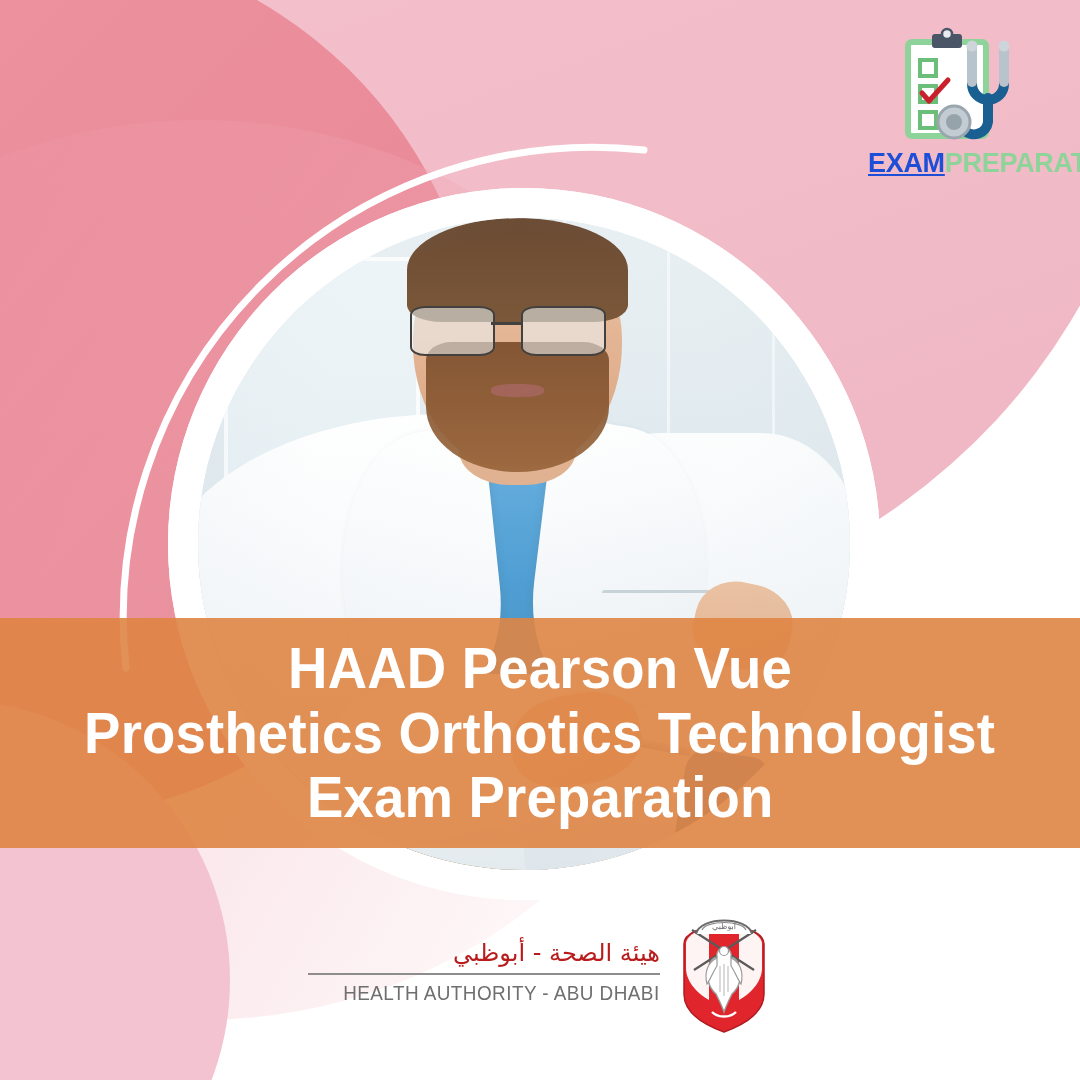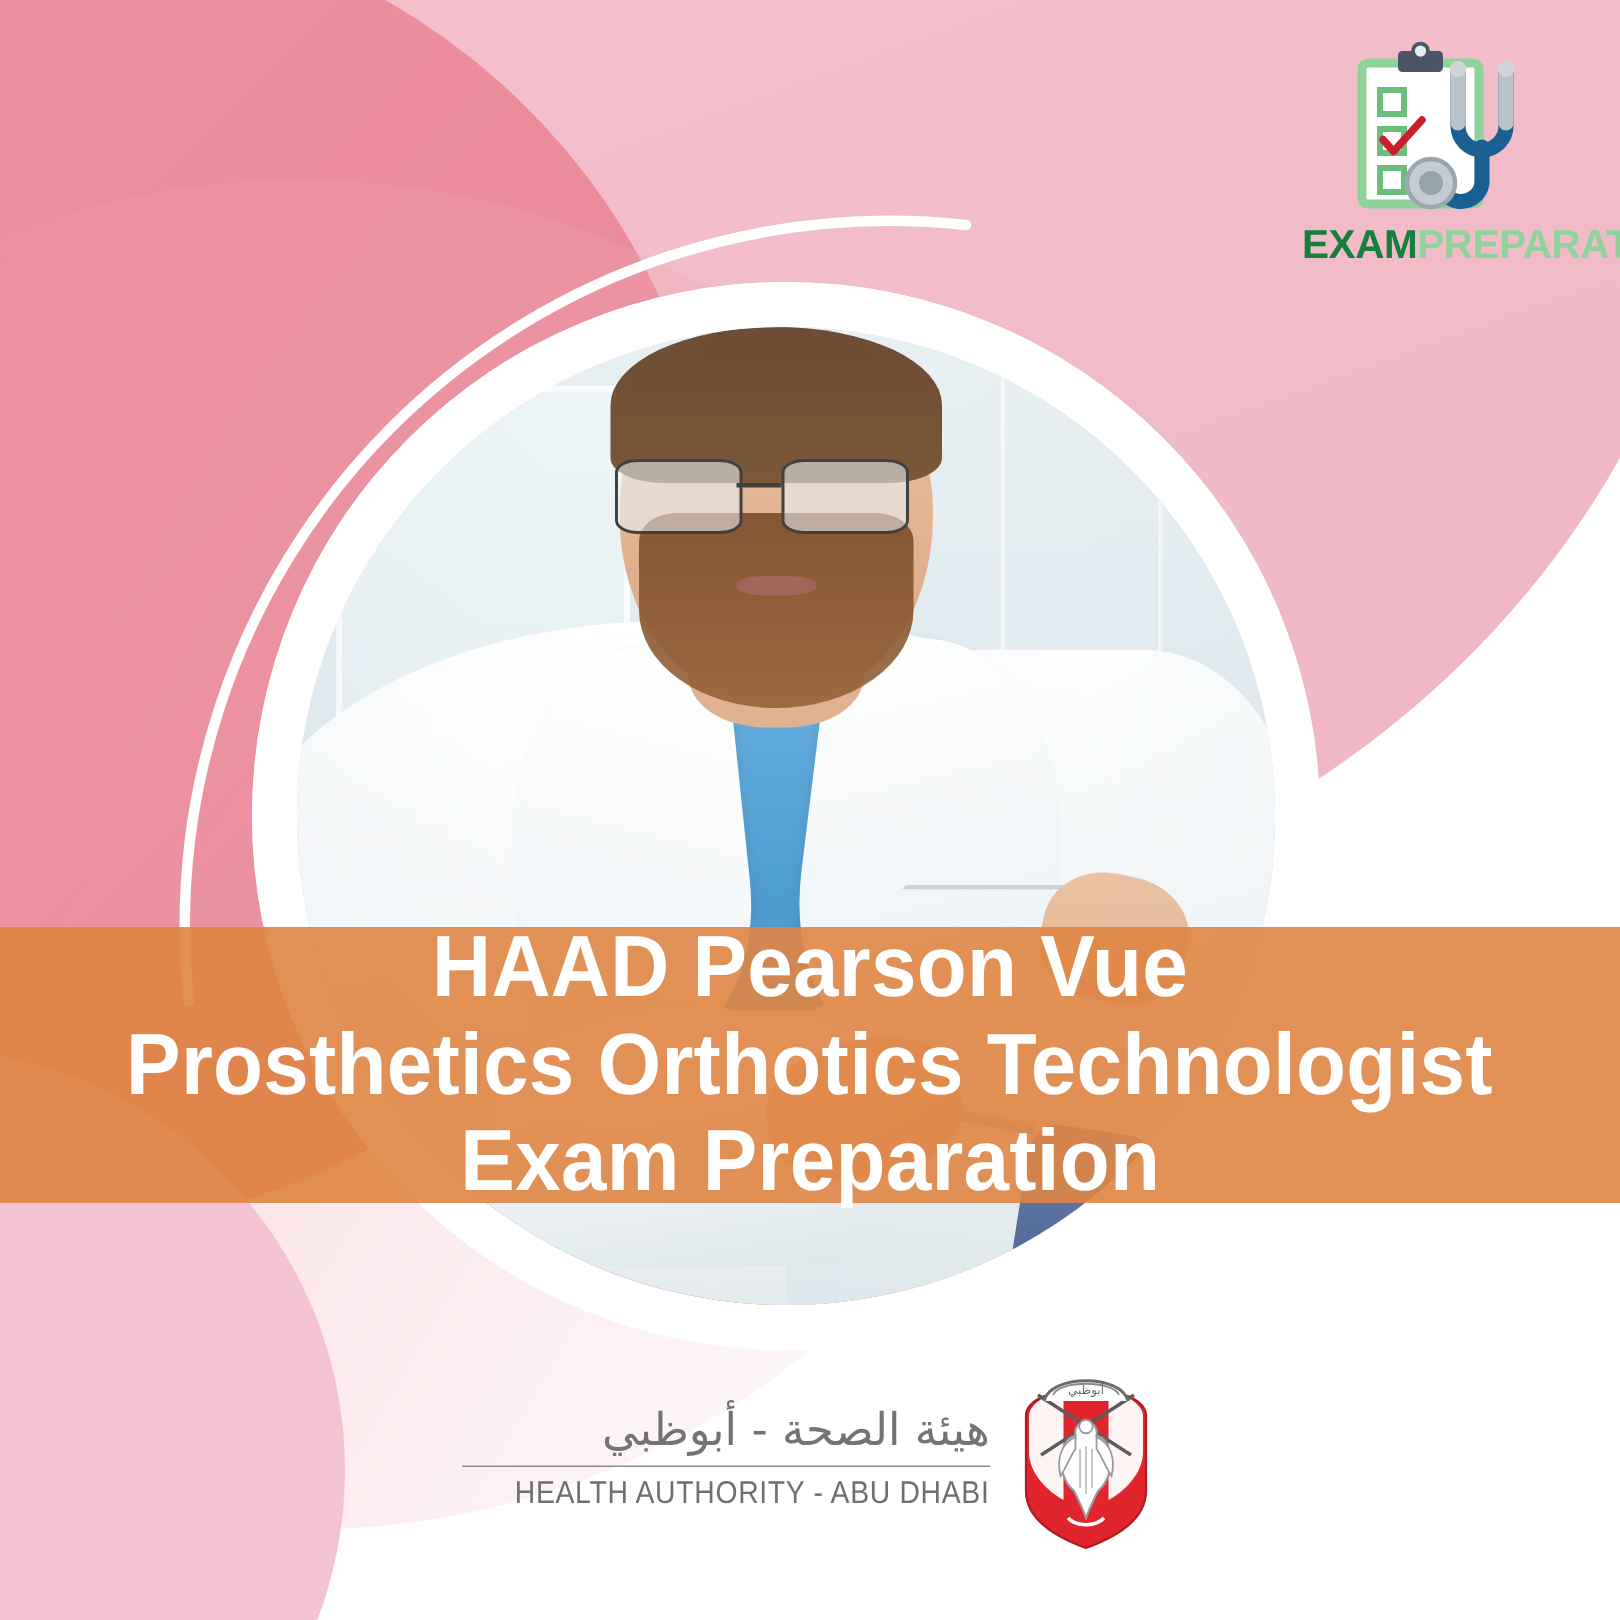--- a/index.html
+++ b/index.html
@@ -270,21 +270,21 @@
     left: 34%; top: 80%; width: 30%; height: 18%;
     background: radial-gradient(ellipse at 40% 40%, rgba(92,70,46,.42) 0%, rgba(140,112,78,.22) 70%, rgba(0,0,0,0) 100%);
     border-radius: 50%;
     filter: blur(5px);
   }
 
   
   .banner {
     position: absolute;
     left: 0; right: 0;
-    top: 618px; height: 184px;
+    top: 618px; height: 230px;
     background: rgba(223,133,68, .90);
     display: flex;
     flex-direction: column;
     align-items: center;
     justify-content: center;
     z-index: 5;
   }
   .banner-title {
     color: #ffffff;
     font-size: 58px;
@@ -318,38 +318,38 @@
     font-family: "Liberation Sans", "DejaVu Sans", sans-serif;
     transform: scaleX(1.0);
   }
   .logo-line2 {
     font-size: 27px;
     font-weight: bold;
     letter-spacing: -.3px;
     font-family: "Liberation Sans", "DejaVu Sans", sans-serif;
     white-space: nowrap;
   }
-  .logo-exam { color: #15803d; }
+  .logo-exam { color: #1d4ed8; text-decoration: underline; }
   .logo-prep { color: #8ed39a; }
 
   
   .haad {
     position: absolute;
     left: 0; right: 0;
     bottom: 44px;
     display: flex;
     align-items: center;
     justify-content: center;
     gap: 16px;
     z-index: 6;
   }
   .haad-text { text-align: right; }
   .haad-ar {
-    font-size: 30px;
-    color: #737373;
+    font-size: 24px;
+    color: #b91c1c;
     letter-spacing: 2px;
     direction: rtl;
     font-family: "DejaVu Sans", sans-serif;
     line-height: 1.2;
     white-space: nowrap;
   }
   .haad-rule {
     height: 1.5px;
     background: #8d8d8d;
     margin: 5px 0 6px;

